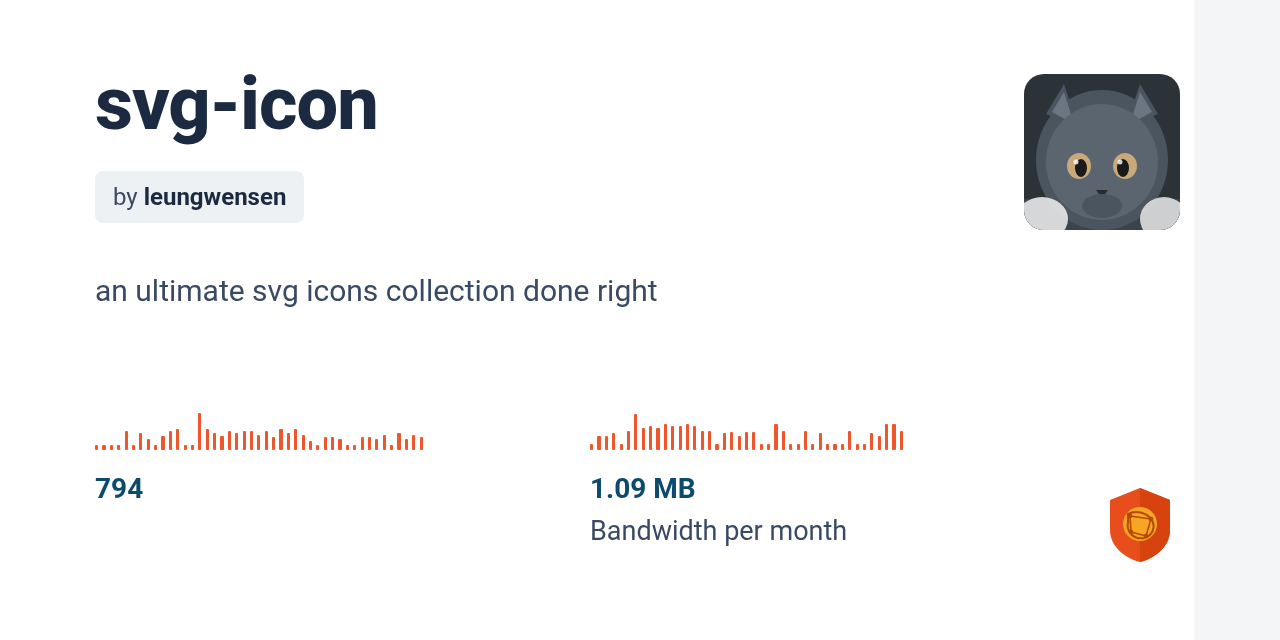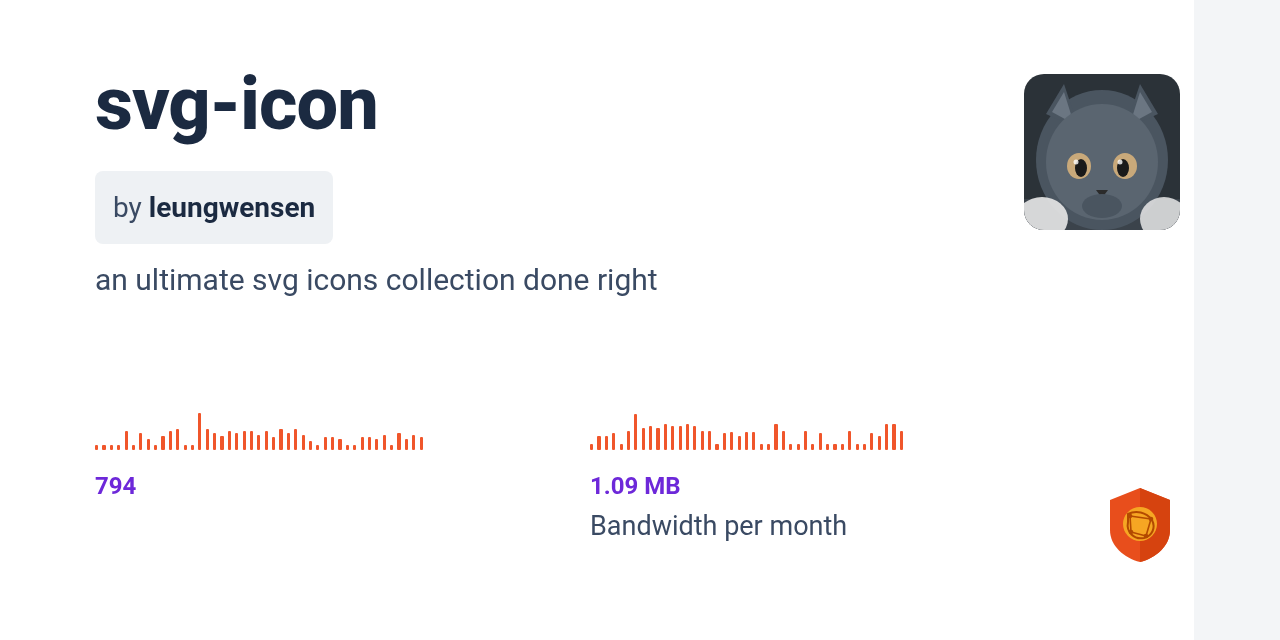--- a/index.html
+++ b/index.html
@@ -29,27 +29,27 @@
     color: #1b2a41;
   }
   .meta-row {
     margin-top: 24px;
     display: flex;
     gap: 20px;
   }
   .chip {
     background: #eef1f4;
     border-radius: 8px;
-    padding: 20px 18px;
-    font-size: 28px;
+    padding: 12px 18px;
+    font-size: 24px;
     color: #3a4a63;
   }
   .chip .bold { font-weight: 700; color: #1b2a41; }
   .desc {
-    margin-top: 18px;
+    margin-top: 50px;
     font-size: 30px;
     color: #3a4a63;
     font-weight: 400;
   }
   .stats {
     position: absolute;
     left: 95px;
     top: 408px;
     display: flex;
     gap: 150px;
@@ -62,23 +62,23 @@
     gap: 4.2px;
     margin-bottom: 22px;
   }
   .spark span {
     display: block;
     width: 3.2px;
     background: #f0562b;
     border-radius: 1px;
   }
   .stat-value {
-    font-size: 24px;
+    font-size: 28px;
     font-weight: 700;
-    color: #6d28d9;
+    color: #0c4a6e;
   }
   .stat-label {
     margin-top: 10px;
     font-size: 27px;
     color: #3a4a63;
   }
   .avatar {
     position: absolute;
     top: 74px;
     right: 100px;

